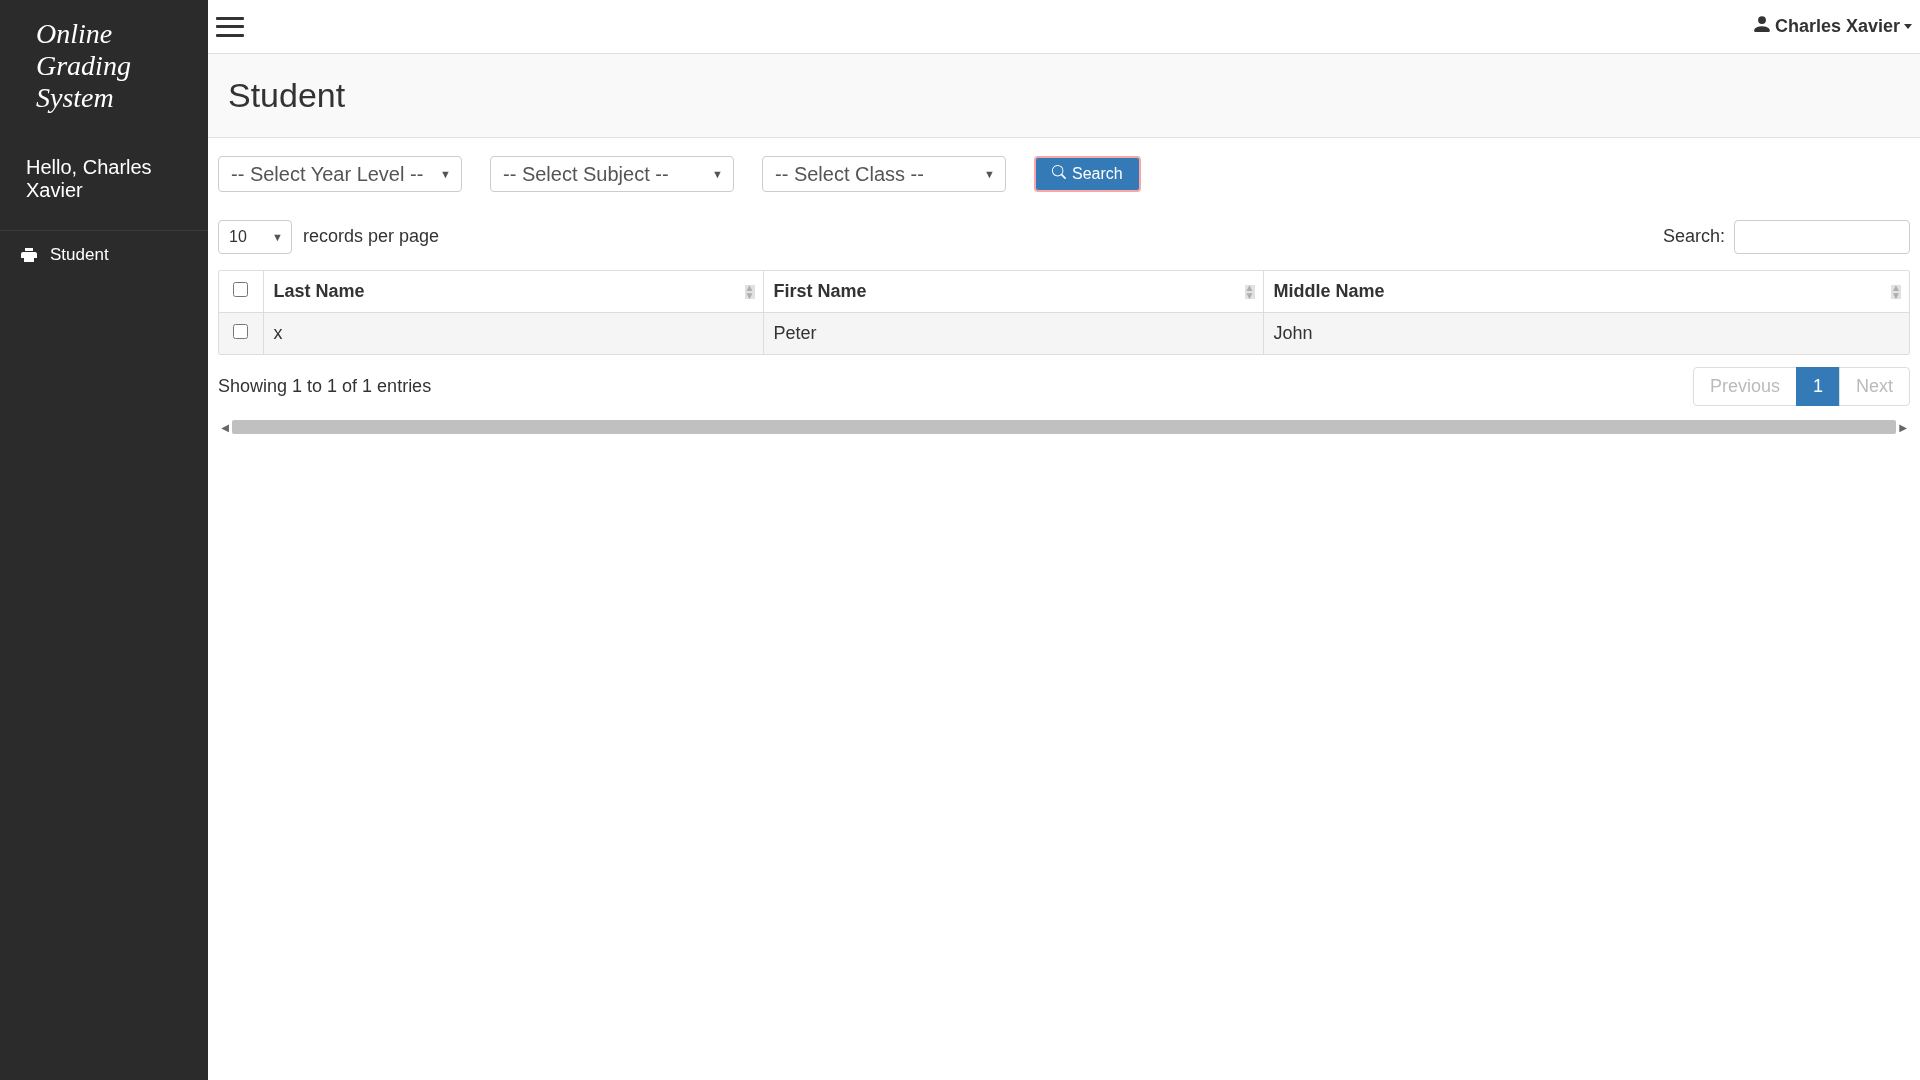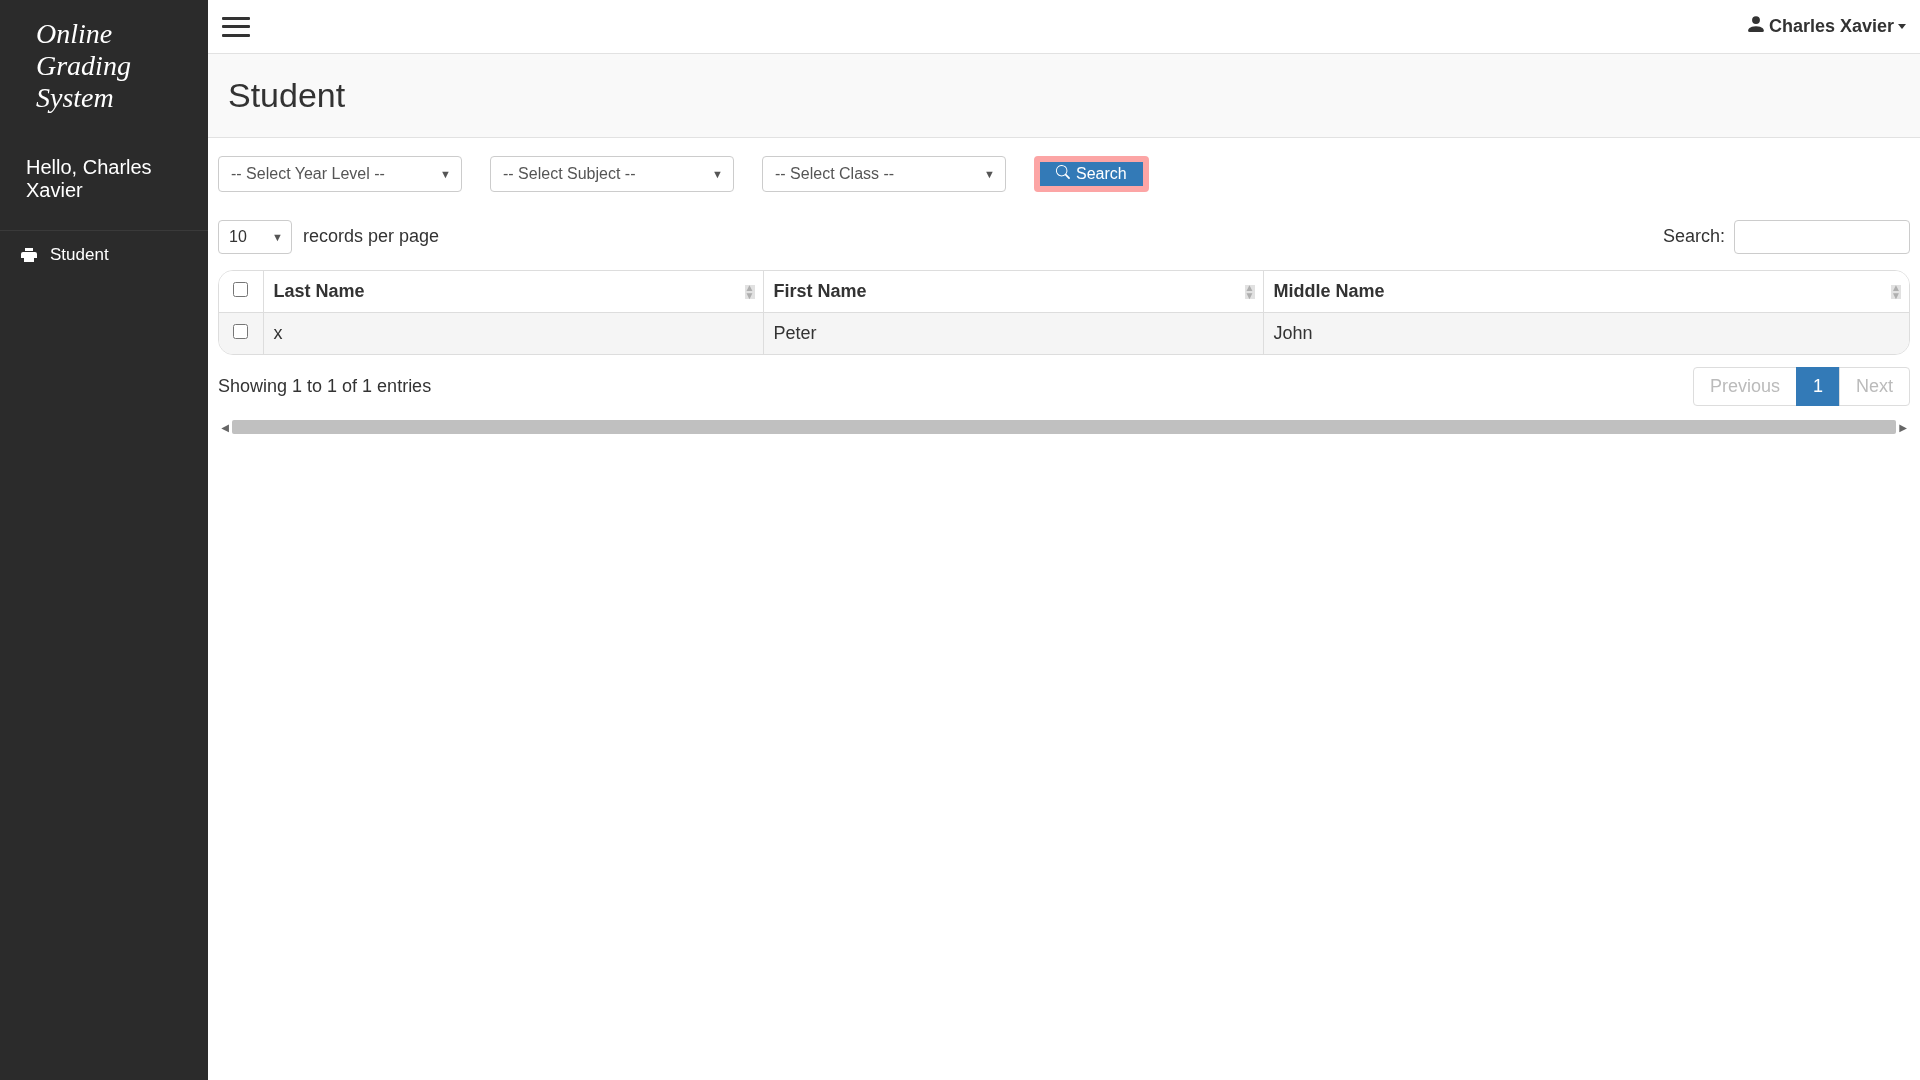--- a/index.html
+++ b/index.html
@@ -8,43 +8,43 @@
 
 
 .sidebar { width: 208px; background: #2b2b2b; color: #fff; display: flex; flex-direction: column; height: 100%; }
 .brand { font-family: "Brush Script MT", cursive; font-style: italic; font-size: 28px; padding: 18px 20px 18px 36px; color: #fff; }
 .greeting { padding: 24px 26px 28px; font-size: 20px; border-bottom: 1px solid #3a3a3a; }
 .nav-item { display: flex; align-items: center; padding: 14px 18px; font-size: 17px; color: #fff; cursor: pointer; }
 .nav-item .icon { width: 22px; margin-right: 10px; display: inline-flex; justify-content: center; }
 
 
 .main { flex: 1; display: flex; flex-direction: column; height: 100%; }
-.topbar { height: 54px; display: flex; align-items: center; justify-content: space-between; padding: 0 14px; background: #fff; border-bottom: 1px solid #e2e2e2; }
+.topbar { height: 54px; display: flex; align-items: center; justify-content: space-between; padding: 0 8px; background: #fff; border-bottom: 1px solid #e2e2e2; }
 .hamburger { width: 28px; height: 20px; display: flex; flex-direction: column; justify-content: space-between; cursor: pointer; }
 .hamburger span { display: block; height: 3px; background: #333; border-radius: 1px; }
 .user-menu { display: flex; align-items: center; font-size: 18px; font-weight: 600; cursor: pointer; }
 .user-menu .icon { margin-right: 4px; }
 .caret-down { display: inline-block; width: 0; height: 0; margin-left: 4px; vertical-align: middle; border-top: 5px solid #333; border-right: 4px solid transparent; border-left: 4px solid transparent; }
 
 .page-header { padding: 22px 20px; border-bottom: 1px solid #e2e2e2; background: #f9f9f9; }
 .page-header h1 { font-size: 34px; font-weight: 400; }
 
 .content { padding: 18px 10px 10px 10px; flex: 1; overflow: auto; }
 
 .filters { display: flex; gap: 28px; align-items: center; margin-bottom: 28px; }
-.select { position: relative; width: 244px; height: 36px; border: 1px solid #ccc; border-radius: 4px; background: #fff; display: flex; align-items: center; padding: 0 12px; font-size: 16px; color: #555; cursor: pointer; }
+.select { position: relative; width: 244px; height: 36px; border: 1px solid #ccc; border-radius: 4px; background: #fff; display: flex; align-items: center; padding: 0 12px; font-size: 20px; color: #555; cursor: pointer; }
 .select::after { content: "▼"; position: absolute; right: 10px; font-size: 11px; color: #555; }
-.btn-search { height: 36px; background: #337ab7; color: #fff; border: 6px solid #fca5a5; border-radius: 4px; padding: 0 16px; font-size: 16px; display: inline-flex; align-items: center; gap: 6px; cursor: pointer; }
+.btn-search { height: 36px; background: #337ab7; color: #fff; border: 2px solid #fca5a5; border-radius: 4px; padding: 0 16px; font-size: 16px; display: inline-flex; align-items: center; gap: 6px; cursor: pointer; }
 
 .dt-top { display: flex; justify-content: space-between; align-items: center; margin-bottom: 16px; font-size: 18px; }
 .length-select { width: 74px; height: 34px; border: 1px solid #ccc; border-radius: 4px; padding: 0 10px; font-size: 16px; cursor: pointer; position: relative; display: inline-flex; align-items: center; }
 .length-select::after { content: "▼"; position: absolute; right: 8px; font-size: 11px; color: #555; }
 .search-box input { width: 176px; height: 34px; border: 1px solid #ccc; border-radius: 4px; padding: 0 8px; font-size: 16px; margin-left: 4px; }
 
-.table-wrap { border: 1px solid #ddd; border-radius: 15px; overflow: hidden; }
+.table-wrap { border: 1px solid #ddd; border-radius: 2px; overflow: hidden; }
 table { width: 100%; border-collapse: collapse; }
 th, td { text-align: left; padding: 10px 10px; border-top: 1px solid #ddd; font-size: 18px; }
 th { background: #fff; font-weight: 700; position: relative; border-top: none; border-bottom: 1px solid #ddd; }
 th:not(:first-child)::after { content: ""; position: absolute; right: 8px; top: 50%; transform: translateY(-50%); width: 10px; height: 14px; opacity: 0.25; background:
   linear-gradient(#888,#888) no-repeat center 1px/8px 0,
   conic-gradient(from 0deg,#888,#888);
 }
 th .sort-arrows { position: absolute; right: 8px; top: 50%; transform: translateY(-50%); display: flex; flex-direction: column; line-height: 8px; font-size: 10px; color: #bbb; }
 th.checkbox-col, td.checkbox-col { width: 44px; text-align: center; }
 th:not(:first-child), td:not(:first-child) { border-left: 1px solid #ddd; }

